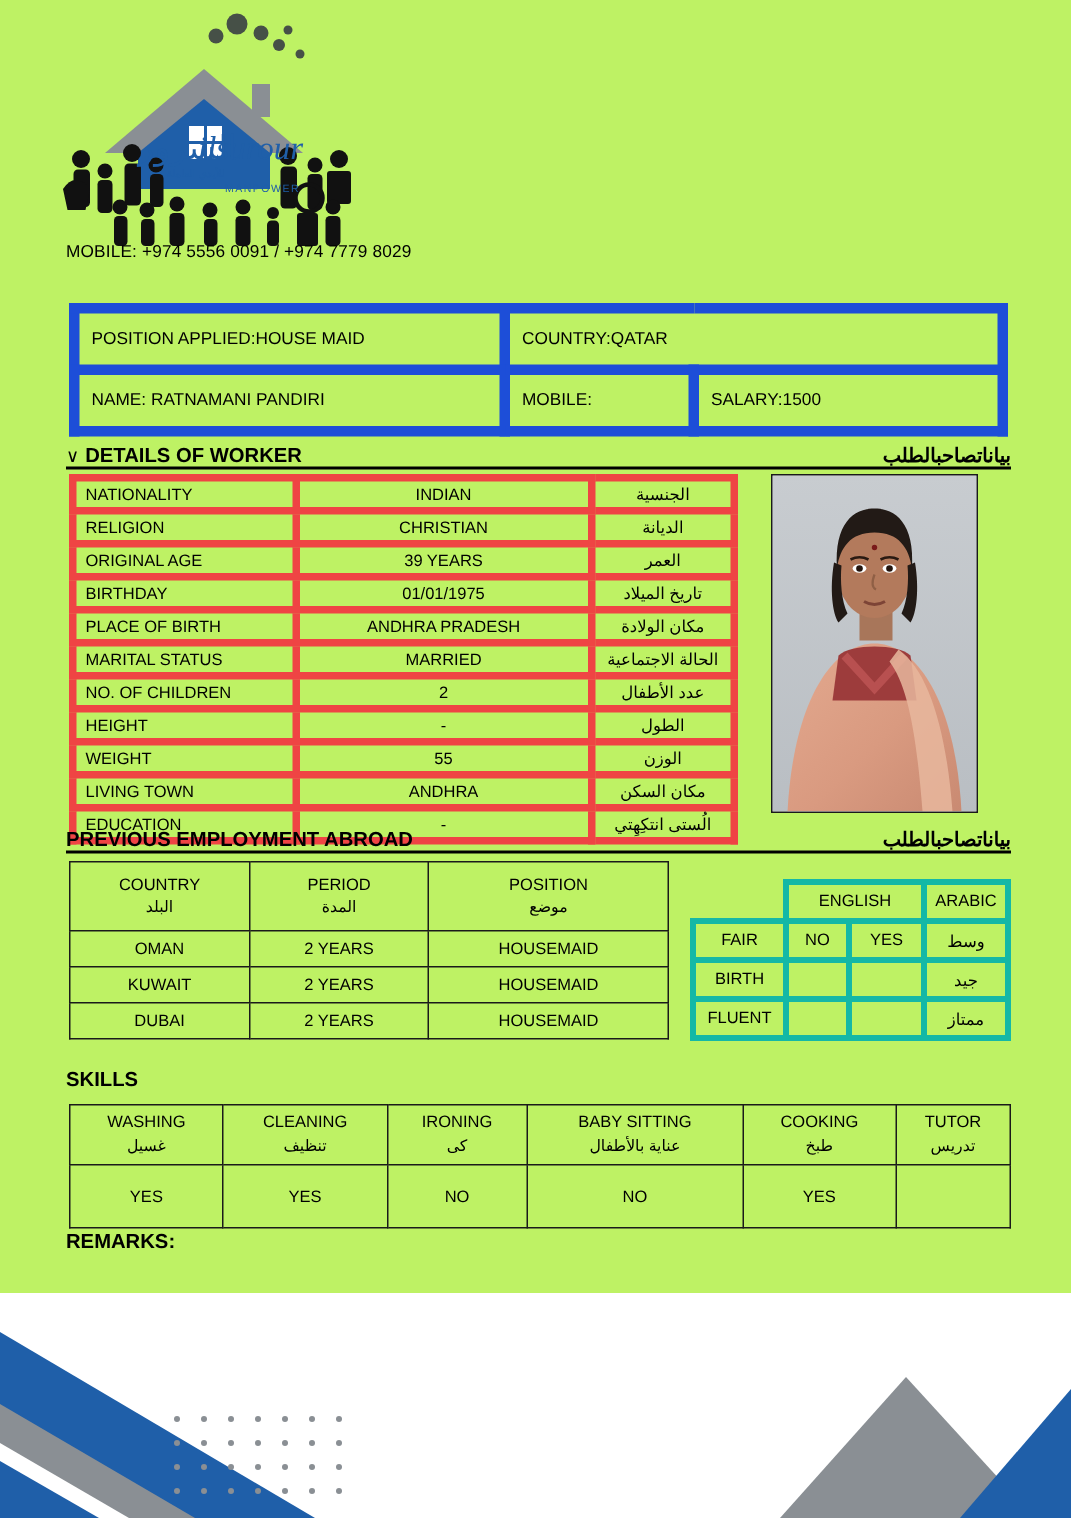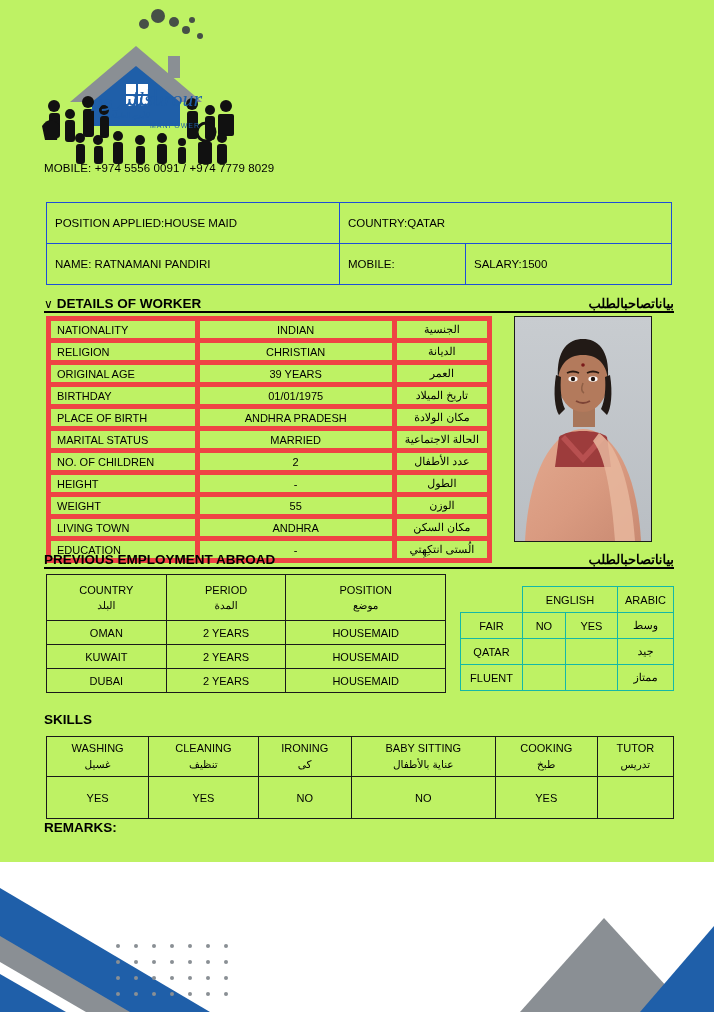--- a/index.html
+++ b/index.html
@@ -49,21 +49,21 @@
 
   
   .info-table {
     position: absolute;
     left: 46px; top: 202px;
     width: 626px;
     border-collapse: collapse;
     font-size: 11.5px;
   }
   .info-table td {
-    border: 1px solid #1d4ed8;
+    border: 7px solid #1d4ed8;
     height: 41px;
     padding: 4px 8px;
     vertical-align: middle;
   }
 
   
   .details-head {
     position: absolute;
     left: 44px; top: 296px;
     width: 630px;
@@ -149,21 +149,21 @@
 
   
   .lang-table {
     position: absolute;
     left: 460px; top: 586px;
     width: 214px;
     border-collapse: collapse;
     font-size: 11px;
   }
   .lang-table td {
-    border: 1px solid #14b8a6;
+    border: 4px solid #14b8a6;
     text-align: center;
     height: 26px;
     padding: 2px 4px;
   }
   .lang-table td.ar { direction: rtl; }
 
   
   .skills-head {
     position: absolute;
     left: 44px; top: 712px;
@@ -452,21 +452,21 @@
       <td colspan="2" style="width:96px">ENGLISH</td>
       <td style="width:56px">ARABIC</td>
     </tr>
     <tr>
       <td>FAIR</td>
       <td>NO</td>
       <td>YES</td>
       <td class="ar">وسط</td>
     </tr>
     <tr>
-      <td>QATAR</td>
+      <td>BIRTH</td>
       <td></td>
       <td></td>
       <td class="ar">جيد</td>
     </tr>
     <tr>
       <td>FLUENT</td>
       <td></td>
       <td></td>
       <td class="ar">ممتاز</td>
     </tr>

